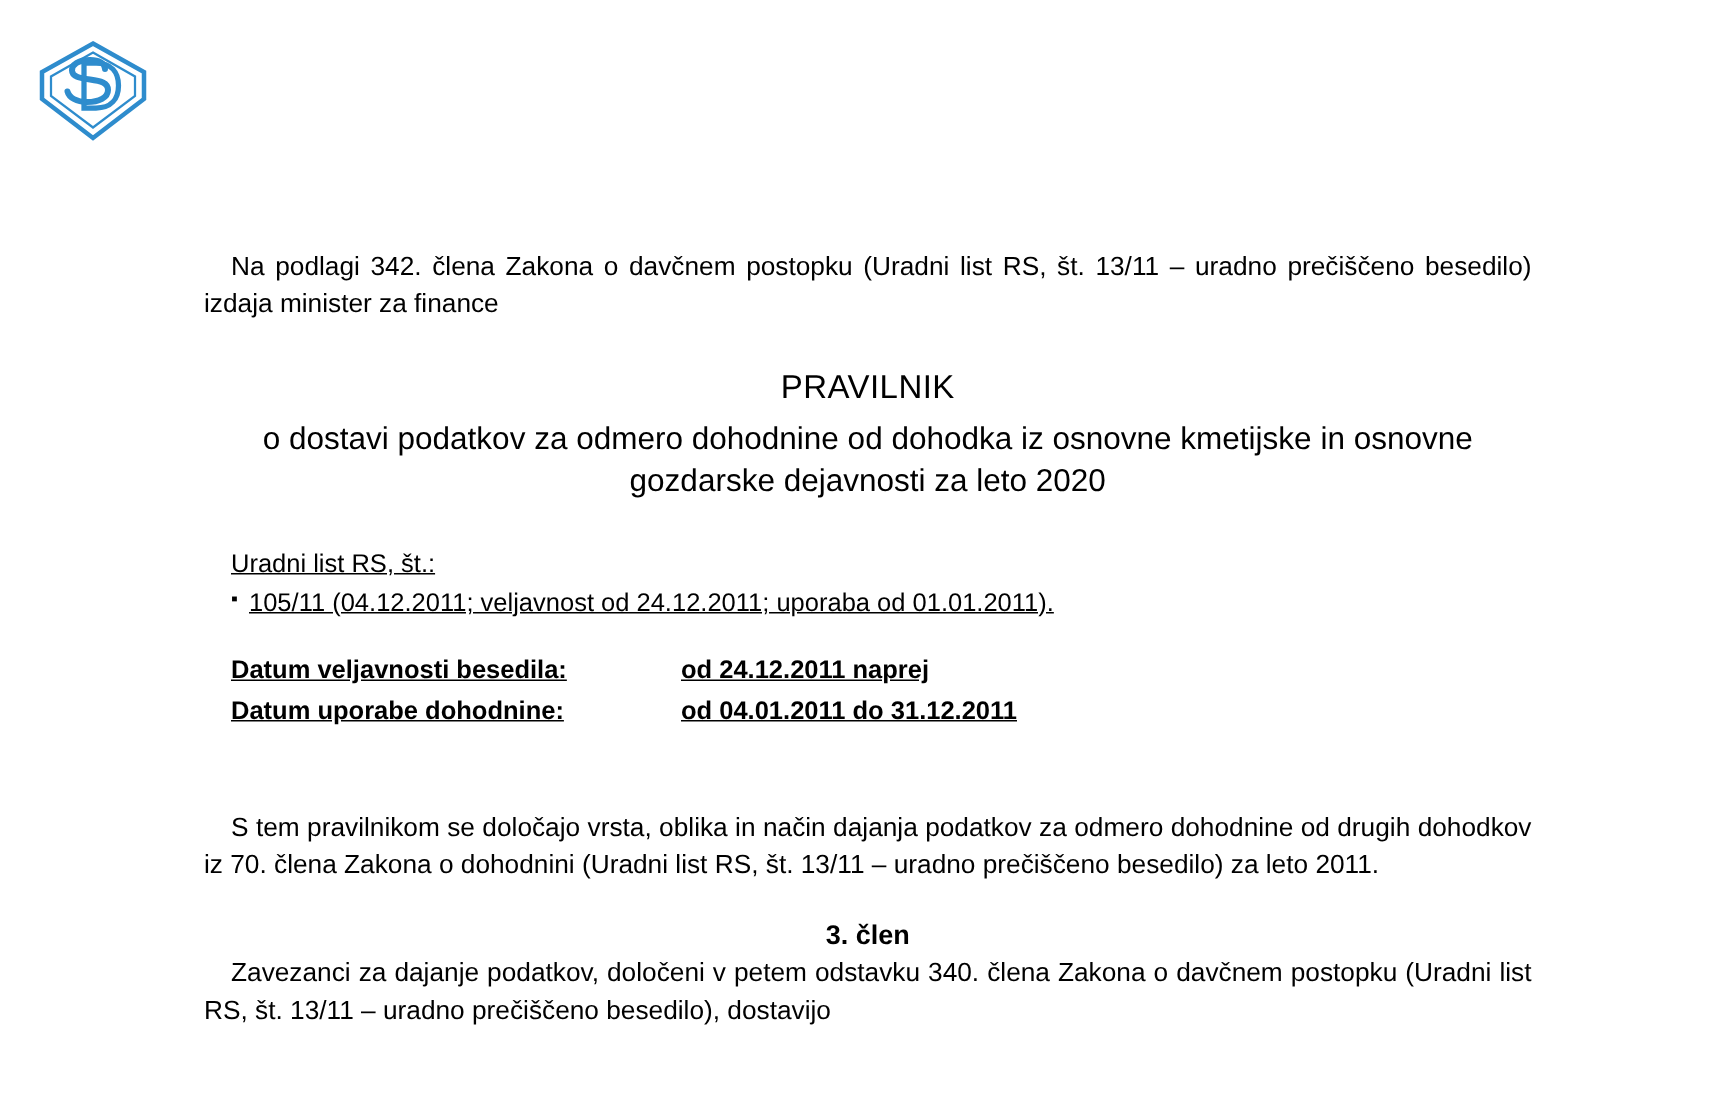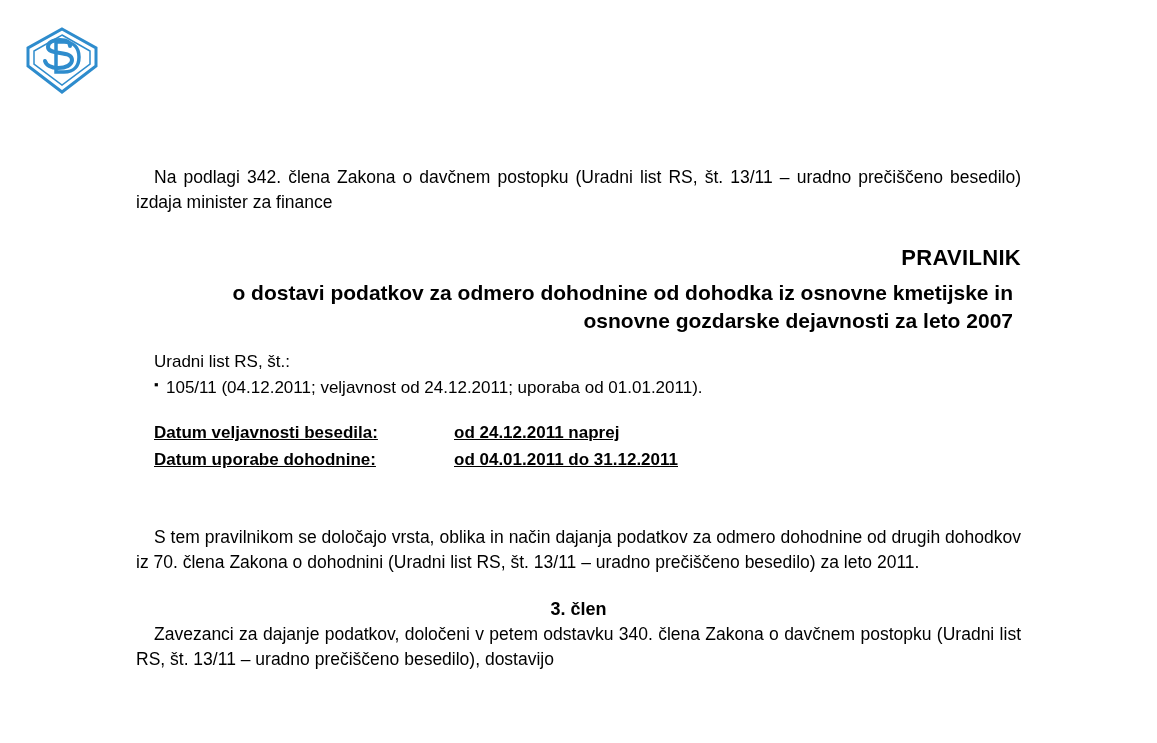--- a/index.html
+++ b/index.html
@@ -43,37 +43,38 @@
     line-height: 1.42;
     text-align: justify;
     margin: 0 0 0 0;
   }
   .para.indent {
     text-indent: 18px;
   }
 
   .title-block {
     margin-top: 30px;
-    text-align: right;
-    font-weight: bold;
+    text-align: center;
+    font-weight: normal;
   }
   .title-main {
     font-size: 22px;
     letter-spacing: 0.3px;
     margin-bottom: 8px;
   }
   .title-sub {
     font-size: 21px;
     line-height: 1.35;
     padding: 0 8px;
   }
 
   .journal-block {
-    margin-top: 14px;
+    margin-top: 28px;
     padding-left: 18px;
+    text-decoration: underline;
   }
   .journal-label {
     font-size: 17px;
     line-height: 1.5;
   }
   .journal-item {
     font-size: 17px;
     line-height: 1.5;
     padding-left: 12px;
     position: relative;
@@ -130,21 +131,21 @@
       <path d="M34 16 L34 46 L42 46 C52 46 57 40 57 31 C57 22 52 16 42 16 Z" fill="none" stroke="#2e8ccd" stroke-width="3.5"></path>
     </svg>
   </div>
 
   <div class="doc-body">
 
     <p class="para indent">Na podlagi 342. člena Zakona o davčnem postopku (Uradni list RS, št. 13/11 – uradno prečiščeno besedilo) izdaja minister za finance</p>
 
     <div class="title-block">
       <div class="title-main">PRAVILNIK</div>
-      <div class="title-sub">o dostavi podatkov za odmero dohodnine od dohodka iz osnovne kmetijske in osnovne gozdarske dejavnosti za leto 2007</div>
+      <div class="title-sub">o dostavi podatkov za odmero dohodnine od dohodka iz osnovne kmetijske in osnovne gozdarske dejavnosti za leto 2020</div>
     </div>
 
     <div class="journal-block">
       <div class="journal-label">Uradni list RS, št.:</div>
       <div class="journal-item">
         <span class="bullet">▪</span>
         <span>105/11 (04.12.2011; veljavnost od 24.12.2011; uporaba od 01.01.2011).</span>
       </div>
     </div>
 

